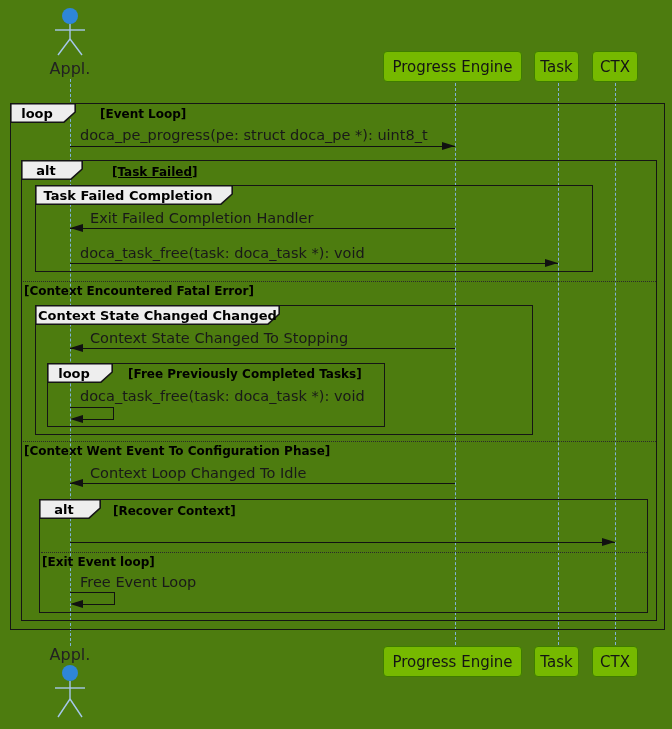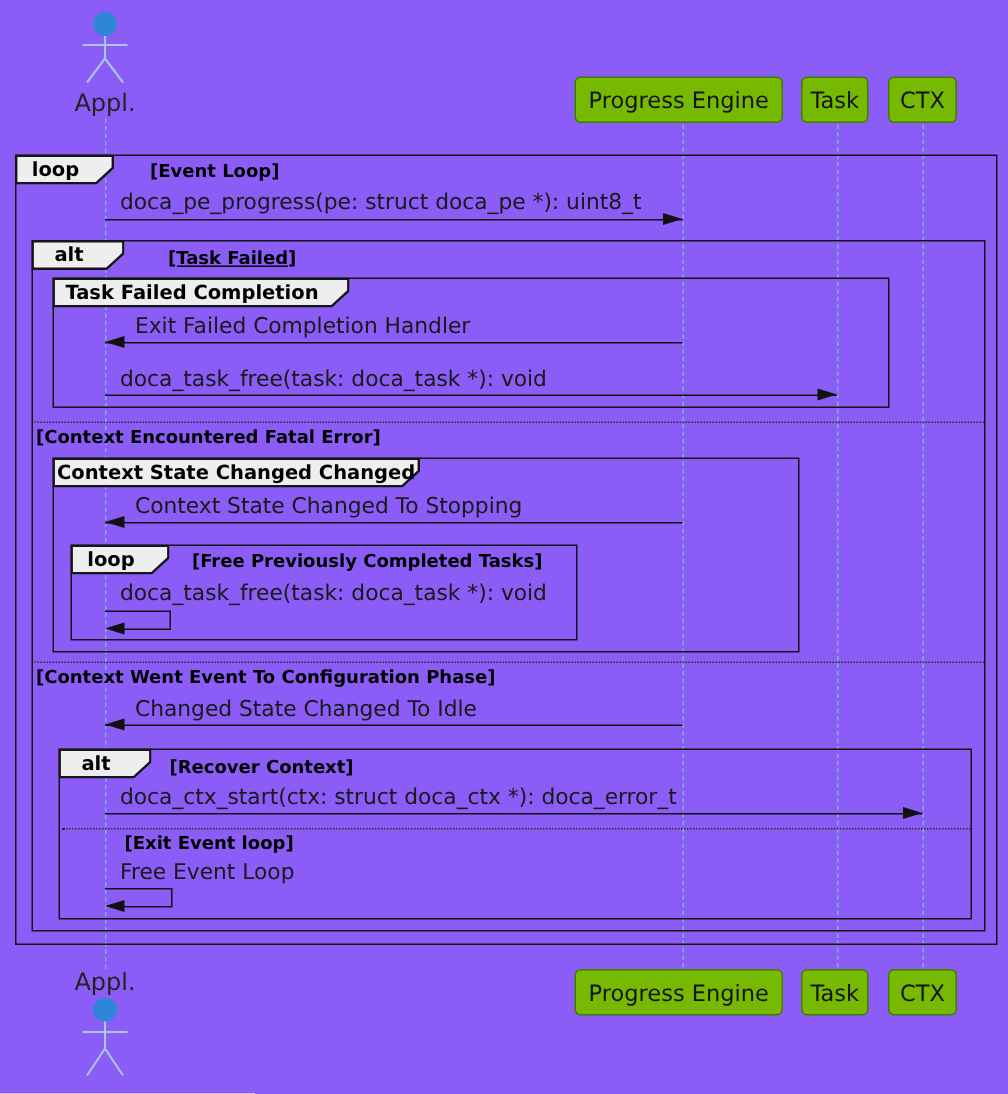--- a/index.html
+++ b/index.html
@@ -1,16 +1,16 @@
 <!DOCTYPE html>
 <html style="--participant-fill: #76b900; --participant-border: #3f7d00; --actor-head: #2e86d8; --actor-limbs: #a6c8ec; --lifeline: #7fb2d9; --frame-border: #151515; --label-bg: #eeeeee;"><head>
 <meta charset="utf-8">
 <style>
   html,body{margin:0;padding:0;background:#fff;}
-  .canvas{position:relative;width:672px;height:729px;background:#8b5cf6;
+  .canvas{position:relative;width:672px;height:729px;background:#4d7c0f;
           font-family:"DejaVu Sans",sans-serif;overflow:hidden;}
   .lifeline{position:absolute;width:0;border-left:1px dashed var(--lifeline,#7fb2d9);}
   .frame{position:absolute;border:1.6px solid var(--frame-border,#151515);background:transparent;box-sizing:border-box;}
   .participant{position:absolute;height:31px;box-sizing:border-box;
                background:var(--participant-fill,#76b900);
                border:1.5px solid var(--participant-border,#3f7d00);
                border-radius:4px;display:flex;align-items:center;justify-content:center;
                font-size:15px;color:#141414;white-space:nowrap;}
   .tab{position:absolute;}
   .tabtext{position:absolute;font-weight:700;font-size:13px;color:#000;
@@ -89,21 +89,21 @@
   <div class="tabtext" style="left:39px;top:501px;width:50px;">alt</div>
   <div class="guard" style="left:113px;top:504px;">[Recover Context]</div>
 
   <div class="divider" style="left:22.5px;top:281px;width:633px;"></div>
   <div class="guard" style="left:24px;top:284px;">[Context Encountered Fatal Error]</div>
 
   <div class="divider" style="left:22.5px;top:441px;width:633px;"></div>
   <div class="guard" style="left:24px;top:444px;">[Context Went Event To Configuration Phase]</div>
 
   <div class="divider" style="left:40.5px;top:552px;width:606px;"></div>
-  <div class="guard" style="left:42px;top:555px;margin-left:41px;">[Exit Event loop]</div>
+  <div class="guard" style="left:42px;top:555px;">[Exit Event loop]</div>
 
   <div class="msg" style="left:80px;top:126px;">doca_pe_progress(pe: struct doca_pe *): uint8_t</div>
   <div class="hline" style="left:70px;top:146px;width:385px;"></div>
   <div class="ah ah-r" style="left:442px;top:142px;"></div>
 
   <div class="msg" style="left:90px;top:209px;">Exit Failed Completion Handler</div>
   <div class="hline" style="left:70px;top:228px;width:385px;"></div>
   <div class="ah ah-l" style="left:70px;top:224px;"></div>
 
   <div class="msg" style="left:80px;top:244px;">doca_task_free(task: doca_task *): void</div>
@@ -113,25 +113,24 @@
   <div class="msg" style="left:90px;top:329px;">Context State Changed To Stopping</div>
   <div class="hline" style="left:70px;top:348px;width:385px;"></div>
   <div class="ah ah-l" style="left:70px;top:344px;"></div>
 
   <div class="msg" style="left:80px;top:387px;">doca_task_free(task: doca_task *): void</div>
   <div class="hline" style="left:70px;top:407px;width:44px;"></div>
   <div class="vline" style="left:112.6px;top:407px;height:12px;"></div>
   <div class="hline" style="left:76px;top:419px;width:38px;"></div>
   <div class="ah ah-l" style="left:70px;top:415px;"></div>
 
-  <div class="msg" style="left:90px;top:464px;">Changed State Changed To Idle</div>
+  <div class="msg" style="left:90px;top:464px;">Context Loop Changed To Idle</div>
   <div class="hline" style="left:70px;top:483px;width:385px;"></div>
   <div class="ah ah-l" style="left:70px;top:479px;"></div>
 
-  <div class="msg" style="left:80px;top:523px;">doca_ctx_start(ctx: struct doca_ctx *): doca_error_t</div>
   <div class="hline" style="left:70px;top:542px;width:545px;"></div>
   <div class="ah ah-r" style="left:602px;top:538px;"></div>
 
   <div class="msg" style="left:80px;top:573px;">Free Event Loop</div>
   <div class="hline" style="left:70px;top:592px;width:45px;"></div>
   <div class="vline" style="left:113.6px;top:592px;height:12px;"></div>
   <div class="hline" style="left:76px;top:604px;width:39px;"></div>
   <div class="ah ah-l" style="left:70px;top:600px;"></div>
 
   <div class="actor-label" style="left:40px;top:645px;">Appl.</div>

